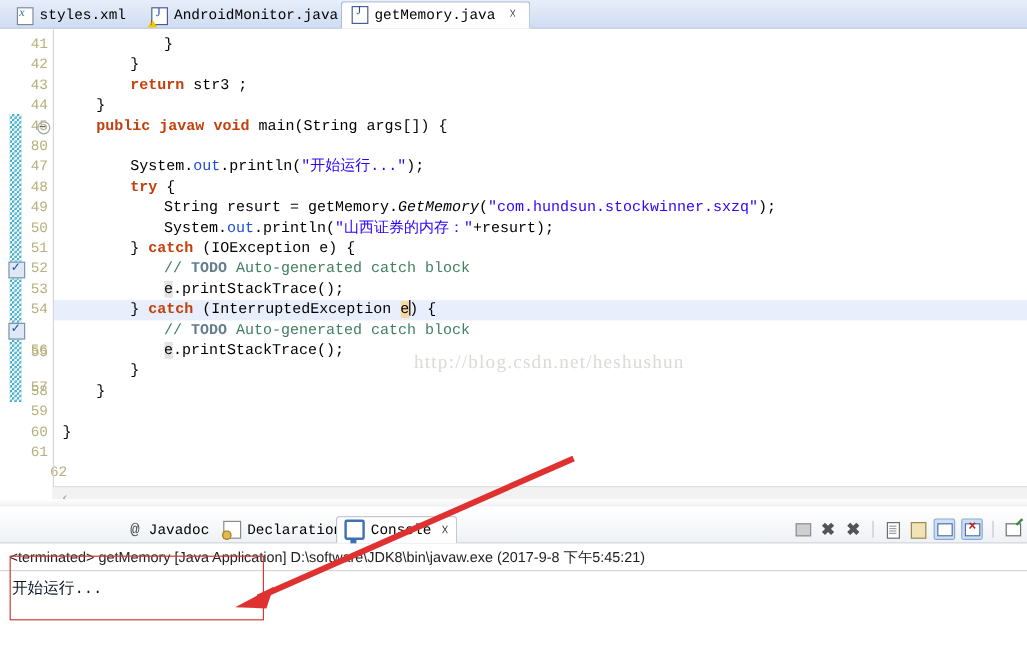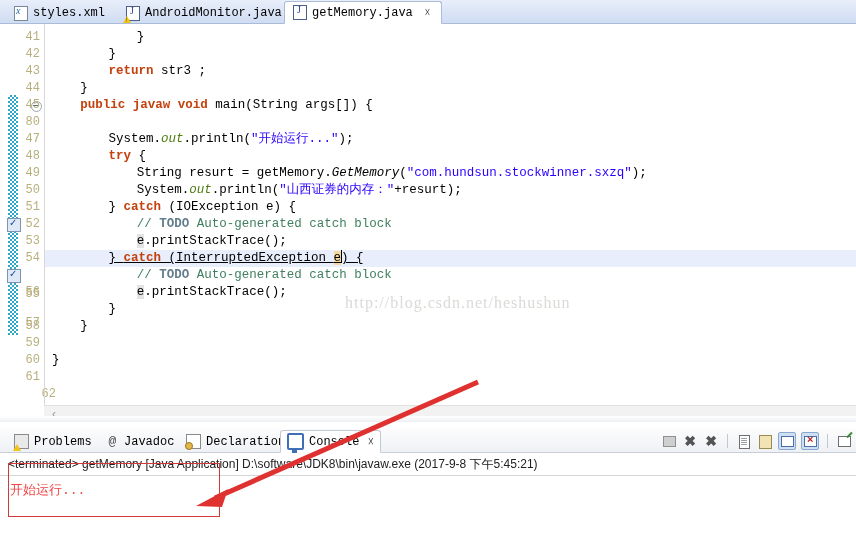--- a/index.html
+++ b/index.html
@@ -109,26 +109,26 @@
   }
   .code-area{
     position:absolute; left:44px; top:0; right:0; height:398px;
     border-left:1px solid #d8d8d8;
   }
   .line{
     position:absolute; left:0; right:0; height:17px; line-height:17px;
     font-family:"Liberation Mono", monospace; font-size:12.5px;
     white-space:pre; color:#000;
   }
-  .line.hl{ background:#e8eefb;text-decoration:underline; }
+  .line.hl{ background:#e8eefb; }
   .kw{ color:#c2410c; font-weight:bold; }
   .str{ color:#2a00ff; }
   .cmt{ color:#3f7f5f; }
   .todo{ color:#647d8d; font-weight:bold; }
-  .fld{ color:#4d7c0f; font-style:italic; }
+  .fld{ color:#1d4ed8; }
   .occ{ background:#f5d9a0; }
   .caret{
     display:inline-block; width:1px; height:13px; background:#000;
     vertical-align:-2px; margin:0 -0.5px;
   }
   .watermark{
     position:absolute; left:300px; top:270px;
     font-family:"Liberation Serif", serif; font-size:16px;
     color:#d8dbd6; letter-spacing:1px; white-space:nowrap;
   }
@@ -206,21 +206,21 @@
   }
   .console-head{
     position:absolute; left:8px; top:3px; right:0; height:16px;
     font-family:"Liberation Sans", sans-serif; font-size:12px; color:#222; white-space:nowrap;
   }
   .console-hr{
     position:absolute; left:0; top:22px; width:856px; height:1px; background:#d6d6d6;
   }
   .console-line{
     position:absolute; left:10px; font-family:"Liberation Mono", monospace;
-    font-size:13px; color:#ef4444; white-space:pre;
+    font-size:13px; color:#0f172a; white-space:pre;
   }
   
   .redbox{
     position:absolute; left:8px; top:463px; width:210px; height:52px;
     border:1px solid #d03a3a; pointer-events:none;
   }
   svg.anno{ position:absolute; left:0; top:0; width:856px; height:542px; pointer-events:none; }
 </style>
 </head>
 <body>
@@ -306,24 +306,20 @@
   </div>
 
   <div class="hscroll">
     <span class="lt">‹</span>
   </div>
 </div>
 <div class="editor-shadow"></div>
 
 <div class="bottom">
   <div class="btabbar">
-    <div class="btab" style="left:8px;">
-      <span class="ic ic-problems"></span>
-      <span>Problems</span>
-    </div>
     <div class="btab" style="left:100px;">
       <span class="ic ic-javadoc">@</span>
       <span>Javadoc</span>
     </div>
     <div class="btab" style="left:180px;">
       <span class="ic ic-decl"></span>
       <span>Declaration</span>
     </div>
     <div class="btab active" style="left:280px;">
       <span class="ic ic-console"></span>

